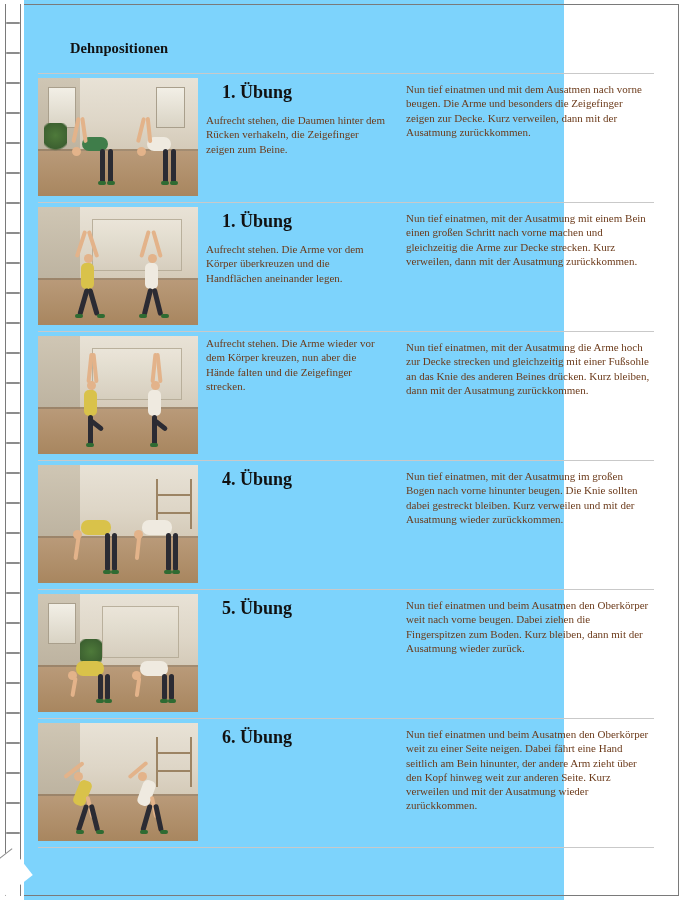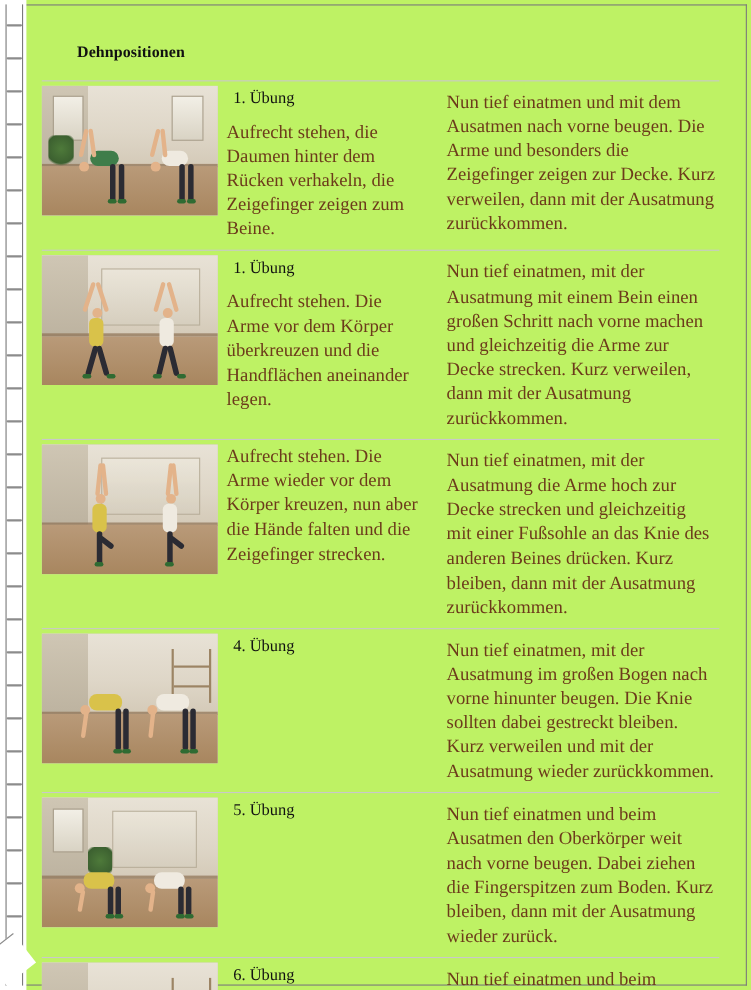--- a/index.html
+++ b/index.html
@@ -13,22 +13,22 @@
     height: 900px;
     font-family: "Liberation Serif", serif;
     position: relative;
     overflow: hidden;
   }
 
   
   .page {
     position: absolute;
     left: 0; top: 0;
-    width: 683px; height: 900px;
-    background: #bef264;
+    width: 564px; height: 900px;
+    background: #7dd3fc;
   }
   .binding {
     position: absolute;
     left: 0; top: 0;
     width: 24px; height: 900px;
     background: #ffffff;
   }
   .binding-line {
     position: absolute;
     top: 4px;
@@ -106,27 +106,27 @@
   .cell-mid {
     width: 196px;
     flex: 0 0 196px;
     padding: 4px 12px 8px 4px;
   }
   .cell-right {
     flex: 1 1 auto;
     padding: 4px 4px 8px 8px;
   }
   .ex-title {
-    font-weight: normal;
-    font-size: 15px;
+    font-weight: bold;
+    font-size: 18px;
     color: #111;
-    margin: 4px 0 10px 6px;
+    margin: 4px 0 10px 16px;
   }
   .ex-text {
-    font-size: 17px;
+    font-size: 11px;
     line-height: 1.30;
     color: #6c3b1b;
     margin: 0;
   }
   .ex-text.right {
     margin-top: 4px;
   }
 
   
   .photo {

